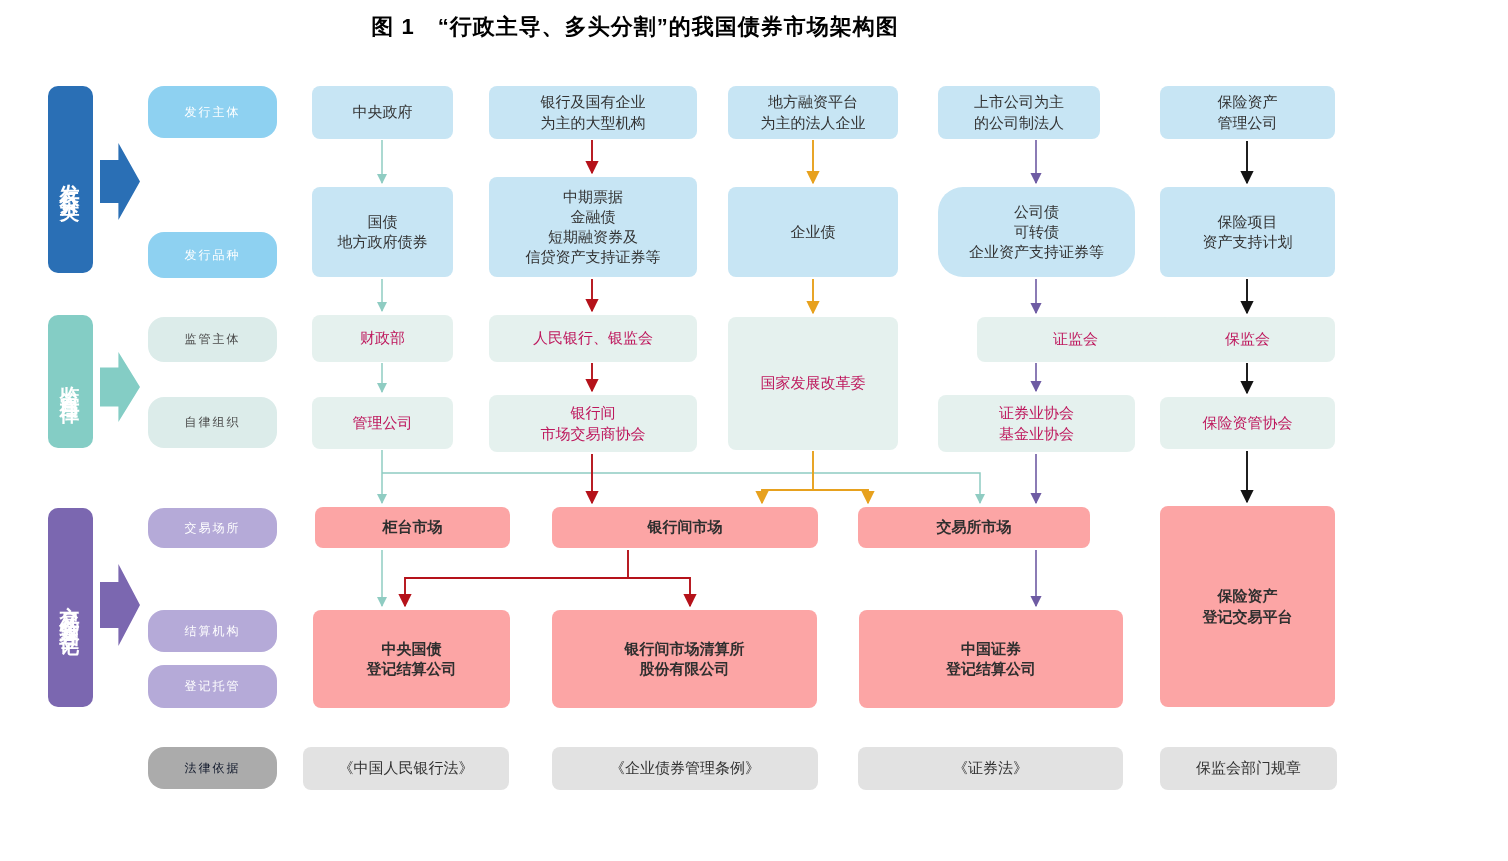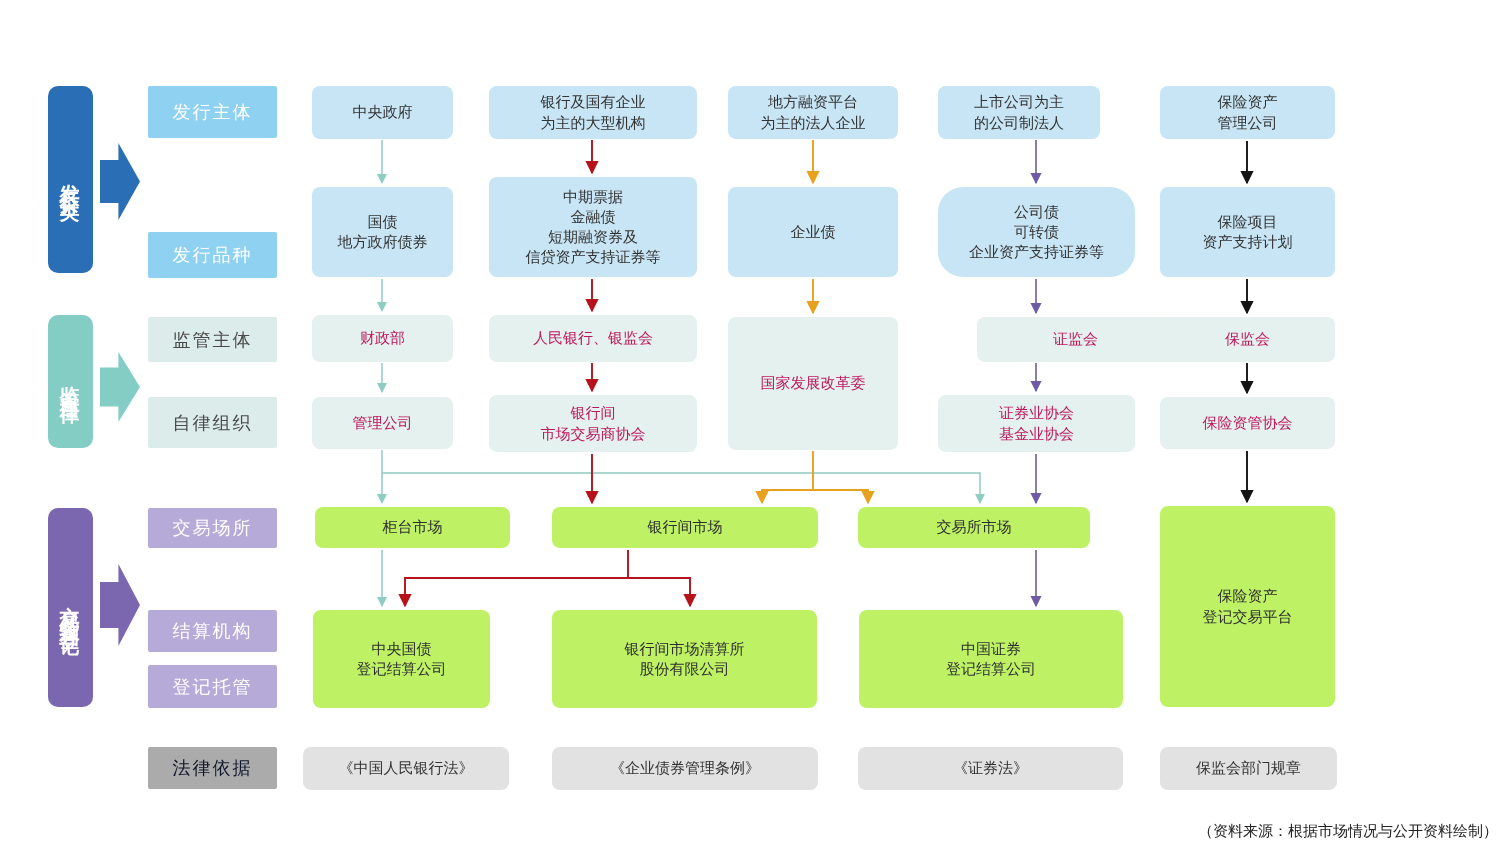--- a/index.html
+++ b/index.html
@@ -7,42 +7,43 @@
        font-family:"Liberation Sans","DejaVu Sans",sans-serif;}
   #canvas{position:absolute;inset:0;}
   #figure-title{position:absolute;left:0;top:12px;width:1270px;text-align:center;
        font-size:22px;font-weight:bold;color:#000;letter-spacing:1px;}
   #connectors{position:absolute;left:0;top:0;width:1508px;height:861px;}
   .node{position:absolute;display:flex;align-items:center;justify-content:center;
        text-align:center;white-space:pre-line;border-radius:8px;font-size:15px;
        line-height:1.35;color:#333;box-sizing:border-box;padding:2px;}
   .node.blue{background:#c7e5f4;}
   .node.teal{background:#e5f1ee;color:#be185d;}
-  .node.purple{background:#bef264;color:#2f2f2f;}
+  .node.purple{background:#fca5a5;color:#2f2f2f;font-weight:bold;}
   .node.gray{background:#e2e2e2;color:#333;}
   .rlabel{position:absolute;display:flex;align-items:center;justify-content:center;
-       border-radius:2px;font-size:18px;letter-spacing:2px;}
+       border-radius:16px;font-size:12px;letter-spacing:2px;}
   .rlabel.blue-label{background:#8ed1f1;color:#fff;}
   .rlabel.teal-label{background:#dcecea;color:#4a4a4a;}
   .rlabel.purple-label{background:#b5aad8;color:#fff;}
   .rlabel.gray-label{background:#ababab;color:#0f172a;}
   .band{position:absolute;border-radius:10px;color:#fff;display:flex;
        align-items:center;justify-content:center;writing-mode:vertical-rl;
        font-size:20px;font-weight:bold;letter-spacing:6px;}
   .band.blue-band{background:#2a6fb5;}
   .band.teal-band{background:#84cdc5;}
   .band.purple-band{background:#7b67b0;}
   .blockarrow{position:absolute;
        clip-path:polygon(0 22%,46% 22%,46% 0,100% 50%,46% 100%,46% 78%,0 78%);}
   #source-note{position:absolute;right:10px;top:822px;font-size:15px;color:#222;}
 </style>
 </head>
 <body>
 
 <div id="canvas">
+  <div id="figure-title">图 1　“行政主导、多头分割”的我国债券市场架构图</div>
   <svg id="connectors" viewBox="0 0 1508 861">
       <defs>
         <marker id="arrow-teal" viewBox="0 0 10 10" refX="9" refY="5" markerWidth="7" markerHeight="7" orient="auto-start-reverse">
           <path d="M0,0 L10,5 L0,10 Z" fill="#8fccc2"></path>
         </marker>
         <marker id="arrow-red" viewBox="0 0 10 10" refX="9" refY="5" markerWidth="7" markerHeight="7" orient="auto-start-reverse">
           <path d="M0,0 L10,5 L0,10 Z" fill="#b5121a"></path>
         </marker>
         <marker id="arrow-orange" viewBox="0 0 10 10" refX="9" refY="5" markerWidth="7" markerHeight="7" orient="auto-start-reverse">
           <path d="M0,0 L10,5 L0,10 Z" fill="#e7a11e"></path>
@@ -129,25 +130,24 @@
       <div class="node teal" style="left: 489px; top: 395px; width: 208px; height: 57px;">银行间
 市场交易商协会</div>
       <div class="node teal" style="left: 938px; top: 395px; width: 197px; height: 57px;">证券业协会
 基金业协会</div>
       <div class="node teal" style="left: 1160px; top: 397px; width: 175px; height: 52px;">保险资管协会</div>
       <div class="node purple" style="left: 315px; top: 507px; width: 195px; height: 41px;">柜台市场</div>
       <div class="node purple" style="left: 552px; top: 507px; width: 266px; height: 41px;">银行间市场</div>
       <div class="node purple" style="left: 858px; top: 507px; width: 232px; height: 41px;">交易所市场</div>
       <div class="node purple" style="left: 1160px; top: 506px; width: 175px; height: 201px;">保险资产
 登记交易平台</div>
-      <div class="node purple" style="left: 313px; top: 610px; width: 177px; height: 98px;">中央国债
+      <div class="node purple" style="left: 313px; top: 610px; width: 197px; height: 98px;">中央国债
 登记结算公司</div>
       <div class="node purple" style="left: 552px; top: 610px; width: 265px; height: 98px;">银行间市场清算所
 股份有限公司</div>
       <div class="node purple" style="left: 859px; top: 610px; width: 264px; height: 98px;">中国证券
 登记结算公司</div>
       <div class="node gray" style="left: 303px; top: 747px; width: 206px; height: 43px;">《中国人民银行法》</div>
       <div class="node gray" style="left: 552px; top: 747px; width: 266px; height: 43px;">《企业债券管理条例》</div>
       <div class="node gray" style="left: 858px; top: 747px; width: 265px; height: 43px;">《证券法》</div>
       <div class="node gray" style="left: 1160px; top: 747px; width: 177px; height: 43px;">保监会部门规章</div>
     </div>
-  <div id="source-note">（资料来源：根据市场情况与公开资料绘制）</div>
 </div>
 
 </body></html>

